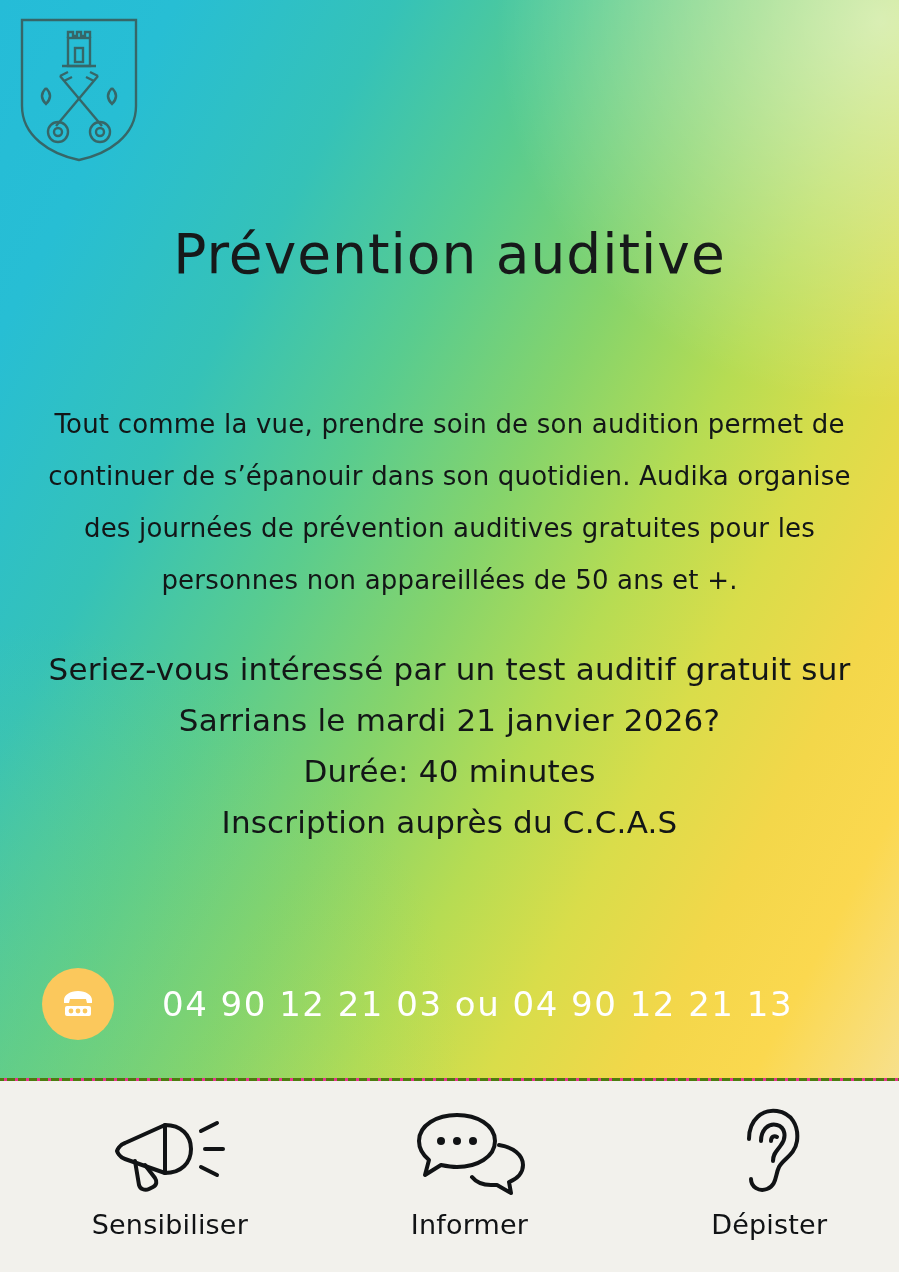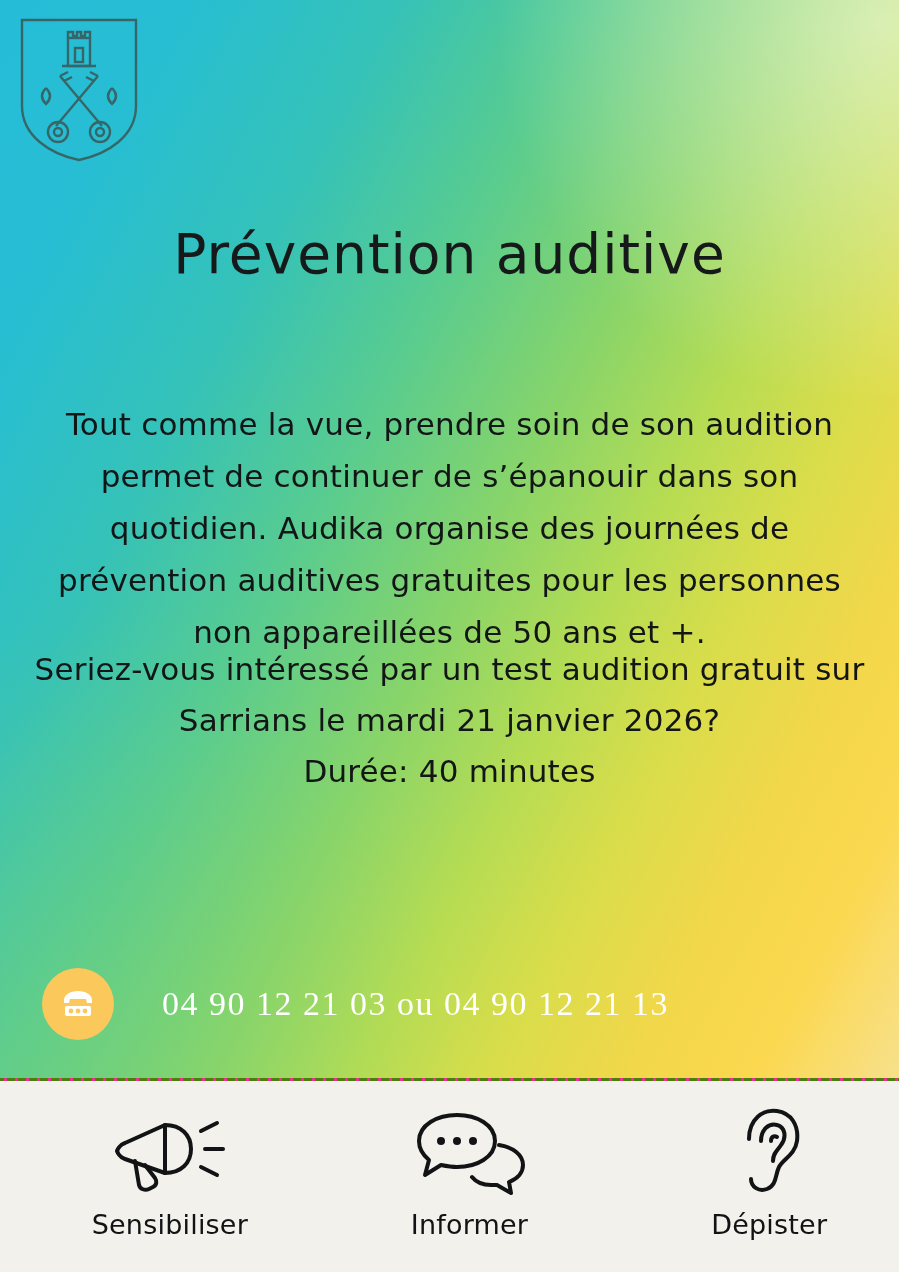--- a/index.html
+++ b/index.html
@@ -76,21 +76,21 @@
     letter-spacing: 1px;
     color: #16191a;
   }
 
   .para-1 {
     position: absolute;
     left: 28px;
     top: 398px;
     width: 843px;
     text-align: center;
-    font-size: 31px;
+    font-size: 26px;
     line-height: 52px;
     color: #131617;
     letter-spacing: 0.2px;
   }
 
   .para-2 {
     position: absolute;
     left: 34px;
     top: 644px;
     width: 831px;
@@ -124,21 +124,20 @@
     justify-content: center;
     flex: 0 0 auto;
   }
   .phone-badge svg { display: block; }
   .phone-number {
     margin-left: 48px;
     font-size: 34px;
     color: #ffffff;
     letter-spacing: 1.5px;
     white-space: nowrap;
-    font-family: Liberation Serif, serif;
   }
 
   
   .dotted-sep {
     position: absolute;
     left: 0;
     top: 1076px;
     width: 899px;
     height: 5px;
     background-image: radial-gradient(circle, #e8358e 0 1.6px, rgba(0,0,0,0) 2px);
@@ -209,23 +208,24 @@
       <path d="M30 74 q-8 8 0 16 q8 -8 0 -16" fill="none"></path>
       <path d="M96 74 q8 8 0 16 q-8 -8 0 -16" fill="none"></path>
     </svg>
   </div>
 
   <div class="title">Prévention auditive</div>
 
   <div class="para-1">Tout comme la vue, prendre soin de son audition permet de continuer de s’épanouir dans son quotidien. Audika organise des journées de prévention auditives gratuites pour les personnes non appareillées de 50 ans et +.</div>
 
   <div class="para-2">
-    <span class="line">Seriez-vous intéressé par un test audition gratuit sur</span>
+    <span class="line">Seriez-vous intéressé par un test auditif gratuit sur</span>
     <span class="line">Sarrians le mardi 21 janvier 2026?</span>
     <span class="line">Durée: 40 minutes</span>
+    <span class="line">Inscription auprès du C.C.A.S</span>
   </div>
 
   <div class="phone-row">
     <div class="phone-badge">
       <svg viewBox="0 0 40 40" width="40" height="40">
         <g fill="#ffffff">
           <path d="M20 7c-8 0-14 4-14 9v3h5l1-4h16l1 4h5v-3c0-5-6-9-14-9z"></path>
           <rect x="7" y="22" width="26" height="10" rx="2"></rect>
         </g>
         <g fill="#fbc85c">

